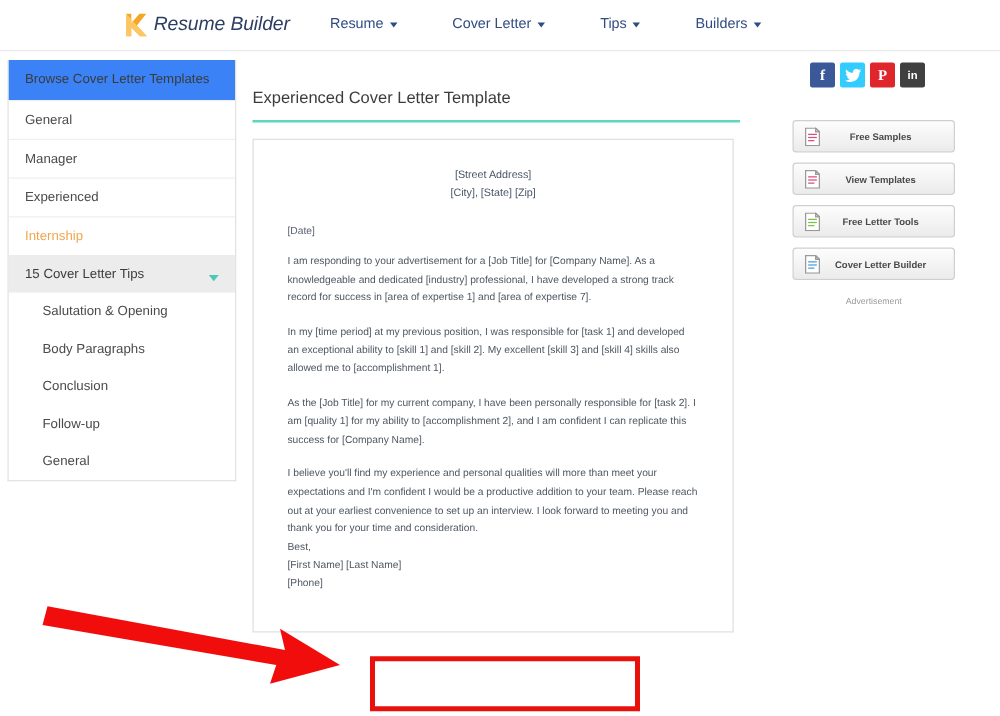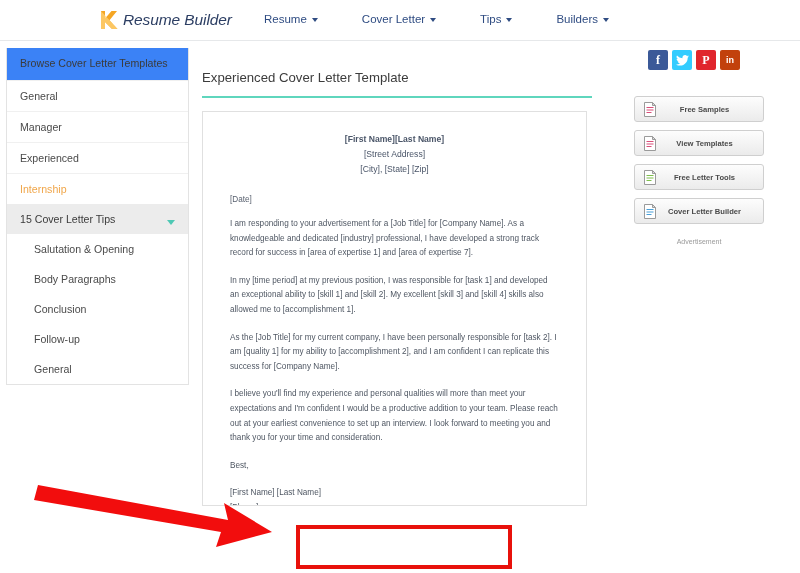--- a/index.html
+++ b/index.html
@@ -154,21 +154,21 @@
     font-size: 8.2px;
     color: #5a6270;
   }
   .doc p {
     margin-top: 13px;
     font-size: 8.2px;
     line-height: 14.6px;
     color: #4f5763;
     text-align: left;
   }
-  .sig { margin-top: 13px; font-size: 8.2px; line-height: 14.6px; color: #4f5763; }
+  .sig { font-size: 8.2px; line-height: 14.6px; color: #4f5763; }
   .sig div { line-height: 14.6px; }
 
   
   .cta-frame {
     position: absolute;
     left: 296px;
     top: 525px;
     width: 216px;
     height: 44px;
     border: 4px solid #e8110b;
@@ -304,21 +304,20 @@
     <div class="side-sub">Follow-up</div>
     <div class="side-sub">General</div>
   </div>
 
   <div class="main">
     <div class="page-title">Experienced Cover Letter Template</div>
     <div class="title-rule"></div>
 
     <div class="doc">
       <div class="doc-head">
-        <div class="nm">[First Name][Last Name]</div>
         <div>[Street Address]</div>
         <div>[City], [State] [Zip]</div>
       </div>
       <div class="doc-date">[Date]</div>
       <p>I am responding to your advertisement for a [Job Title] for [Company Name]. As a knowledgeable and dedicated [industry] professional, I have developed a strong track record for success in [area of expertise 1] and [area of expertise 7].</p>
       <p>In my [time period] at my previous position, I was responsible for [task 1] and developed an exceptional ability to [skill 1] and [skill 2]. My excellent [skill 3] and [skill 4] skills also allowed me to [accomplishment 1].</p>
       <p>As the [Job Title] for my current company, I have been personally responsible for [task 2]. I am [quality 1] for my ability to [accomplishment 2], and I am confident I can replicate this success for [Company Name].</p>
       <p>I believe you'll find my experience and personal qualities will more than meet your expectations and I'm confident I would be a productive addition to your team. Please reach out at your earliest convenience to set up an interview. I look forward to meeting you and thank you for your time and consideration.</p>
       <div class="sig">Best,</div>
       <div class="sig">
@@ -331,21 +330,21 @@
 
   <div class="rail">
     <div class="socials">
       <div class="soc" style="background:#3b5998">f</div>
       <div class="soc" style="background:#33ccff">
         <svg width="13" height="11" viewBox="0 0 13 11">
           <path d="M13 1.3c-.5.2-1 .37-1.5.43.55-.33.96-.85 1.16-1.47-.5.3-1.07.52-1.67.64A2.64 2.64 0 0 0 9.06 0C7.6 0 6.4 1.2 6.4 2.66c0 .2.02.4.07.6A7.5 7.5 0 0 1 1 .5a2.66 2.66 0 0 0 .82 3.55A2.6 2.6 0 0 1 .6 3.72v.03c0 1.29.92 2.36 2.13 2.6-.22.07-.46.1-.7.1-.17 0-.34-.01-.5-.04a2.66 2.66 0 0 0 2.48 1.84A5.33 5.33 0 0 1 0 9.38 7.52 7.52 0 0 0 4.09 10.6c4.9 0 7.58-4.06 7.58-7.58l-.01-.35c.52-.37.97-.84 1.34-1.37z" fill="#fff"></path>
         </svg>
       </div>
       <div class="soc" style="background:#e0262d">P</div>
-      <div class="soc" style="background:#c2410c;font-size:9px;font-family:'Liberation Sans',sans-serif">in</div>
+      <div class="soc" style="background:#404040;font-size:9px;font-family:'Liberation Sans',sans-serif">in</div>
     </div>
 
     <div class="rail-btns">
       <div class="rail-btn">
         <svg class="rb-icon" viewBox="0 0 12 15">
           <path d="M0.5 0.5h8l3 3v11h-11z" fill="#ffffff" stroke="#9a9a9a"></path>
           <path d="M8.5 0.5l3 3h-3z" fill="#dcdcdc" stroke="#9a9a9a"></path>
           <rect x="2.5" y="5" width="7" height="1" fill="#d94f7a"></rect>
           <rect x="2.5" y="7.5" width="7" height="1" fill="#d94f7a"></rect>
           <rect x="2.5" y="10" width="5" height="1" fill="#d94f7a"></rect>

